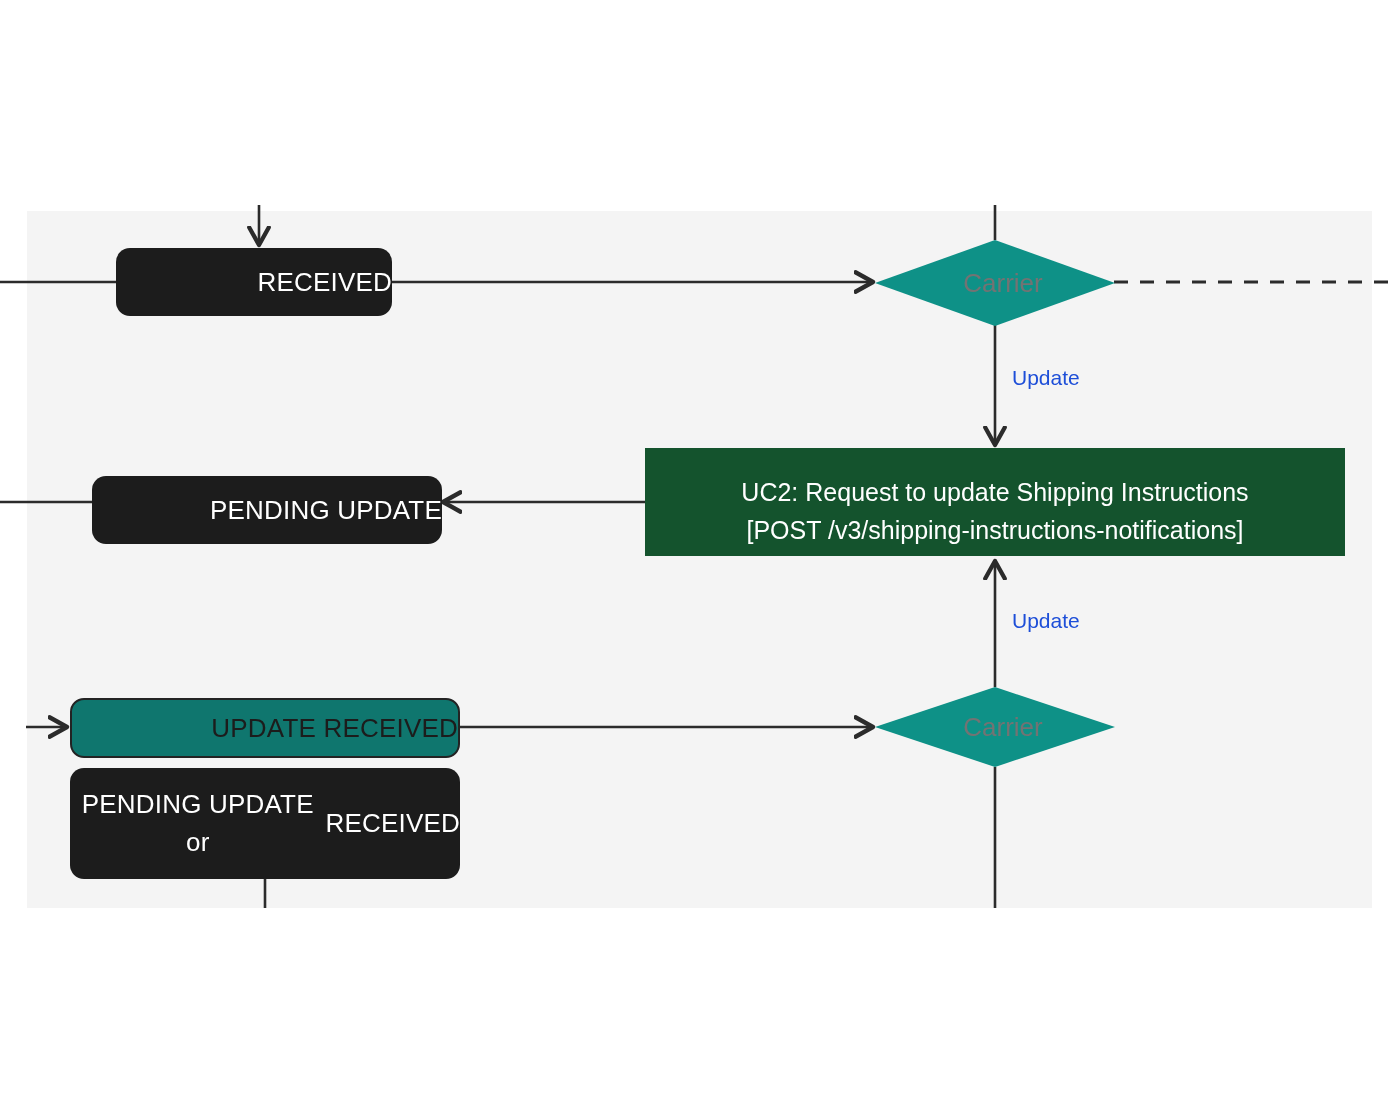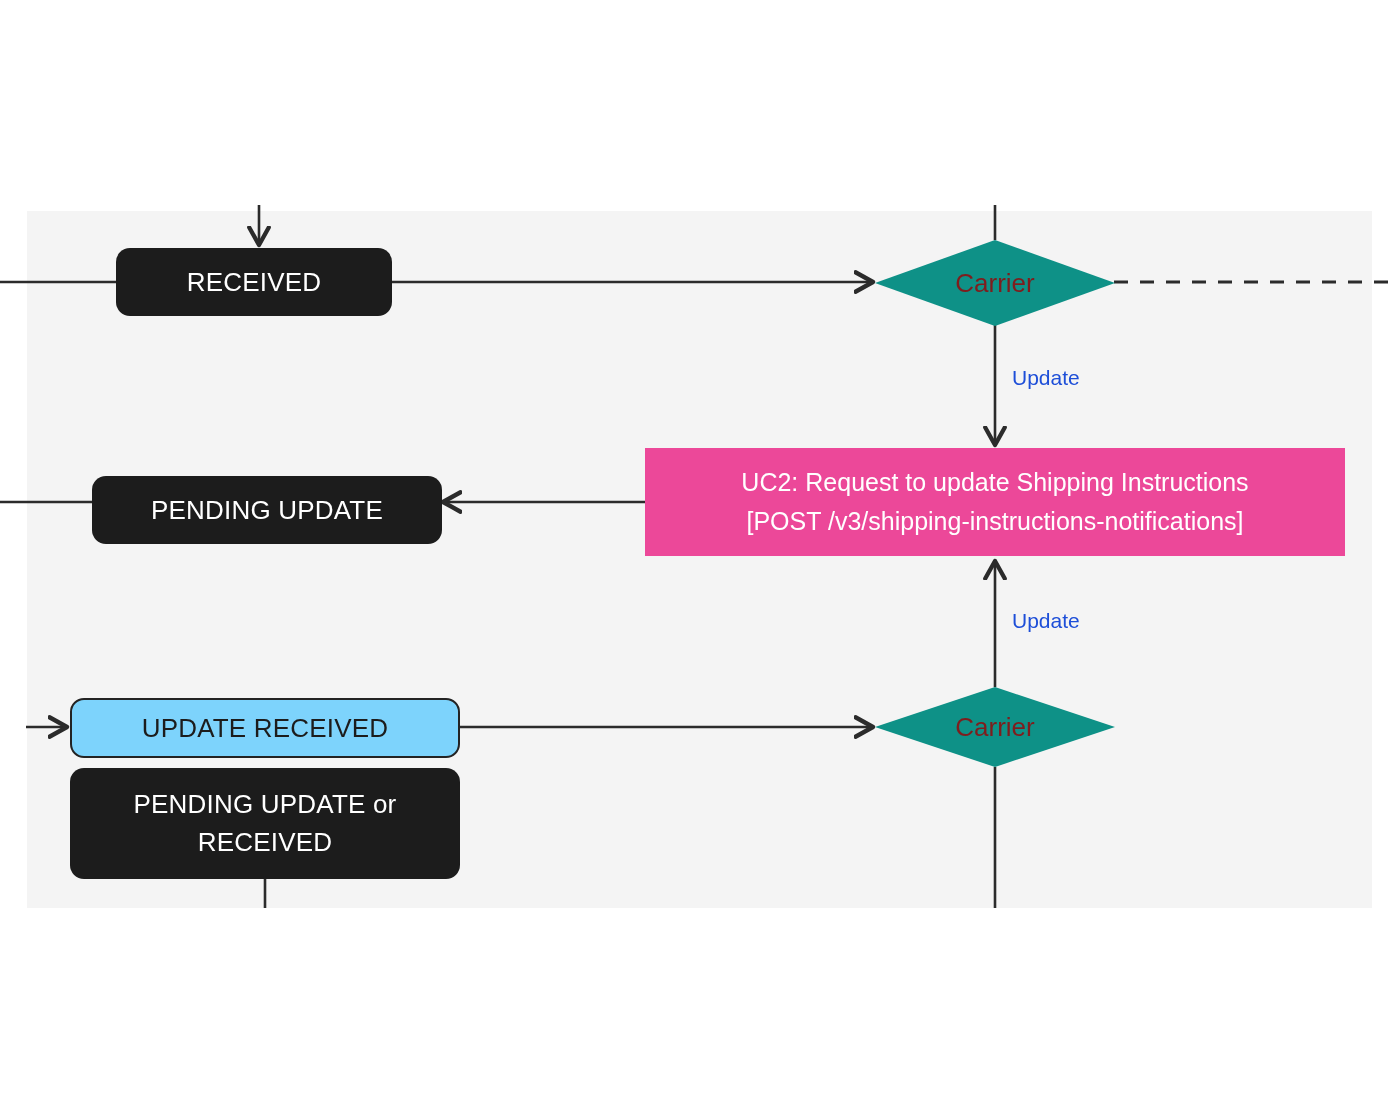--- a/index.html
+++ b/index.html
@@ -34,68 +34,67 @@
     width: 1400px;
     height: 1120px;
     overflow: visible;
     pointer-events: none;
   }
   .node {
     position: absolute;
     box-sizing: border-box;
     display: flex;
     align-items: center;
-    justify-content: center;
+    justify-content: flex-end;
     text-align: center;
   }
   .state-dark {
     background: #1c1c1c;
     color: #ffffff;
     border-radius: 14px;
     font-size: 26px;
     letter-spacing: 0.2px;
   }
   .state-light {
-    background: #7dd3fc;
+    background: #0f766e;
     color: #1c1c1c;
     border: 2.5px solid #232323;
     border-radius: 14px;
     font-size: 26px;
     letter-spacing: 0.2px;
   }
   .state-multiline {
-    flex-direction: column;
     line-height: 1.45;
   }
   .proc-teal {
-    background: #ec4899;
+    background: #14532d;
     color: #ffffff;
     font-size: 25px;
     flex-direction: column;
     line-height: 1.55;
     padding: 6px 14px;
   }
   .diamond-wrap {
     position: absolute;
   }
   .diamond-wrap svg {
     position: absolute;
     left: 0;
     top: 0;
   }
   .diamond-label {
     position: absolute;
-    left: 0;
+    left: 8px;
     top: 0;
     width: 100%;
     height: 100%;
     display: flex;
     align-items: center;
     justify-content: center;
-    color: #7f1d1d;
+    color: #737373;
     font-size: 26px;
   }
   .edge-label {
     position: absolute;
     color: #1d4ed8;
     font-size: 21px;
     white-space: nowrap;
   }
 </style>
 </head>

